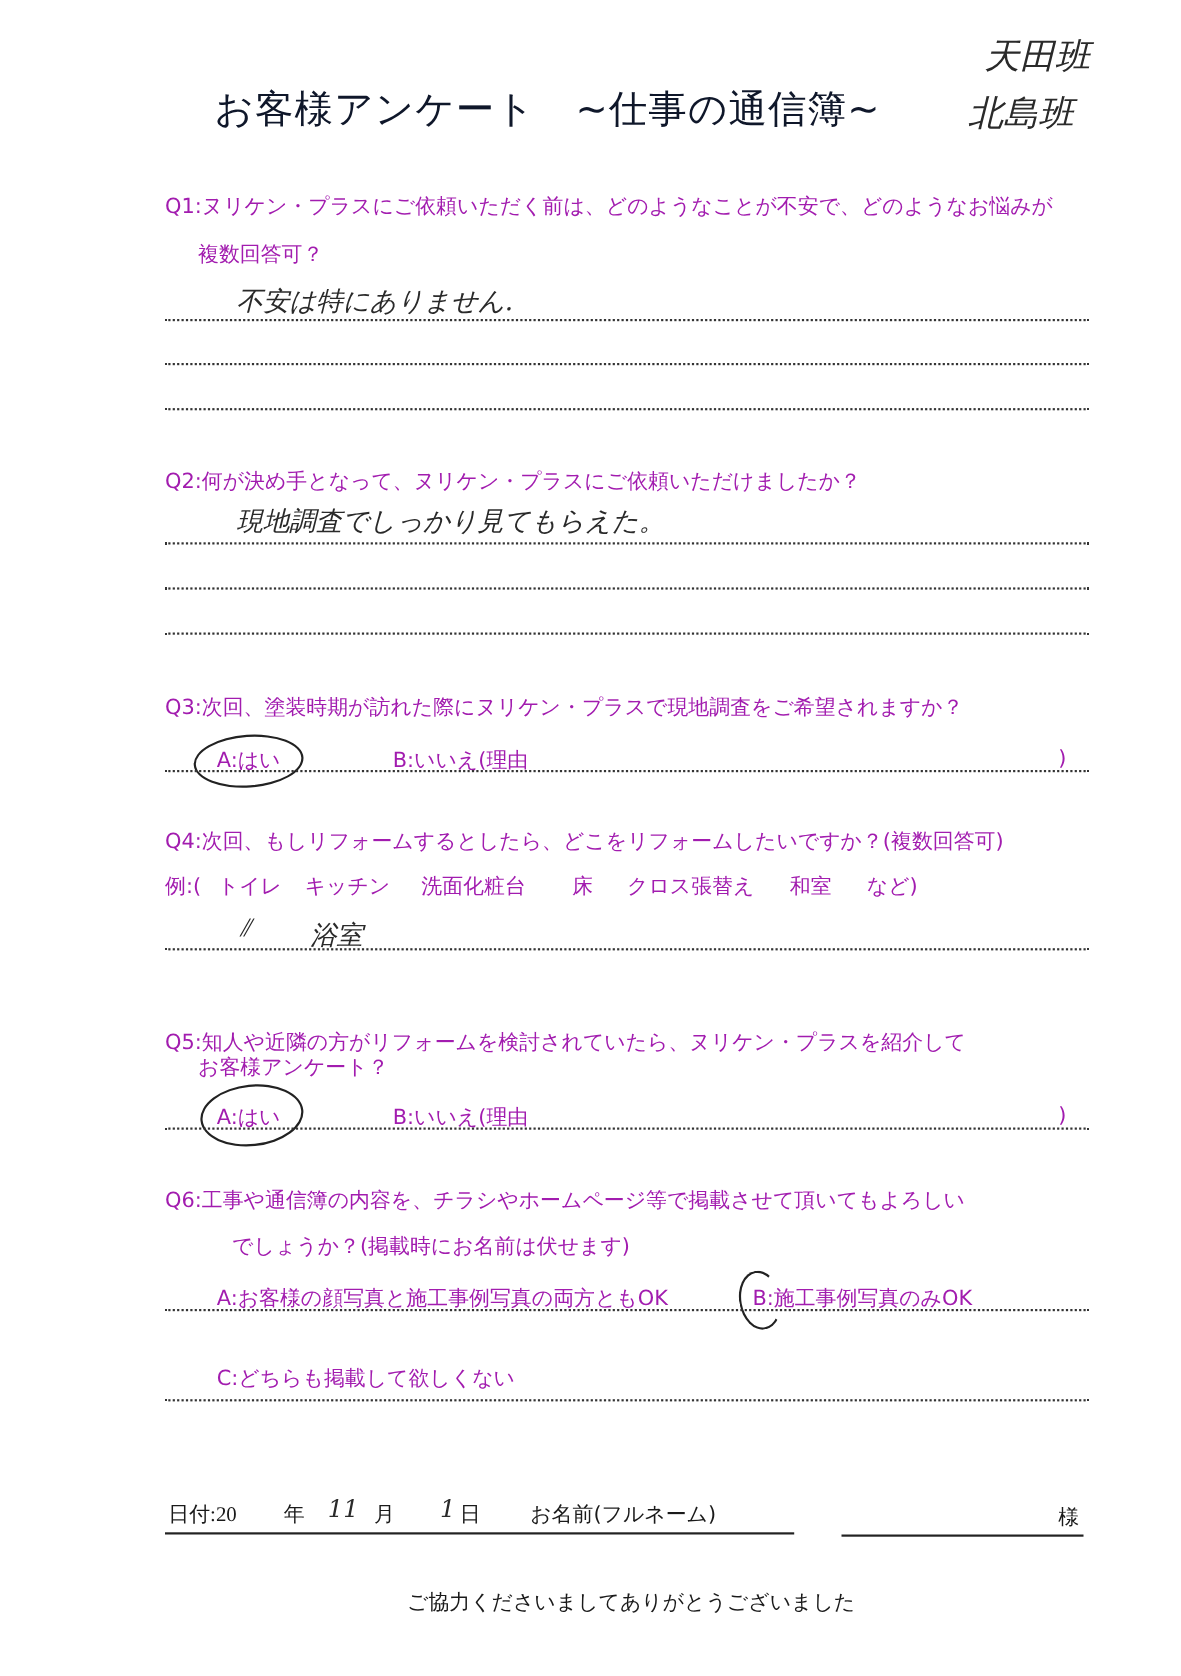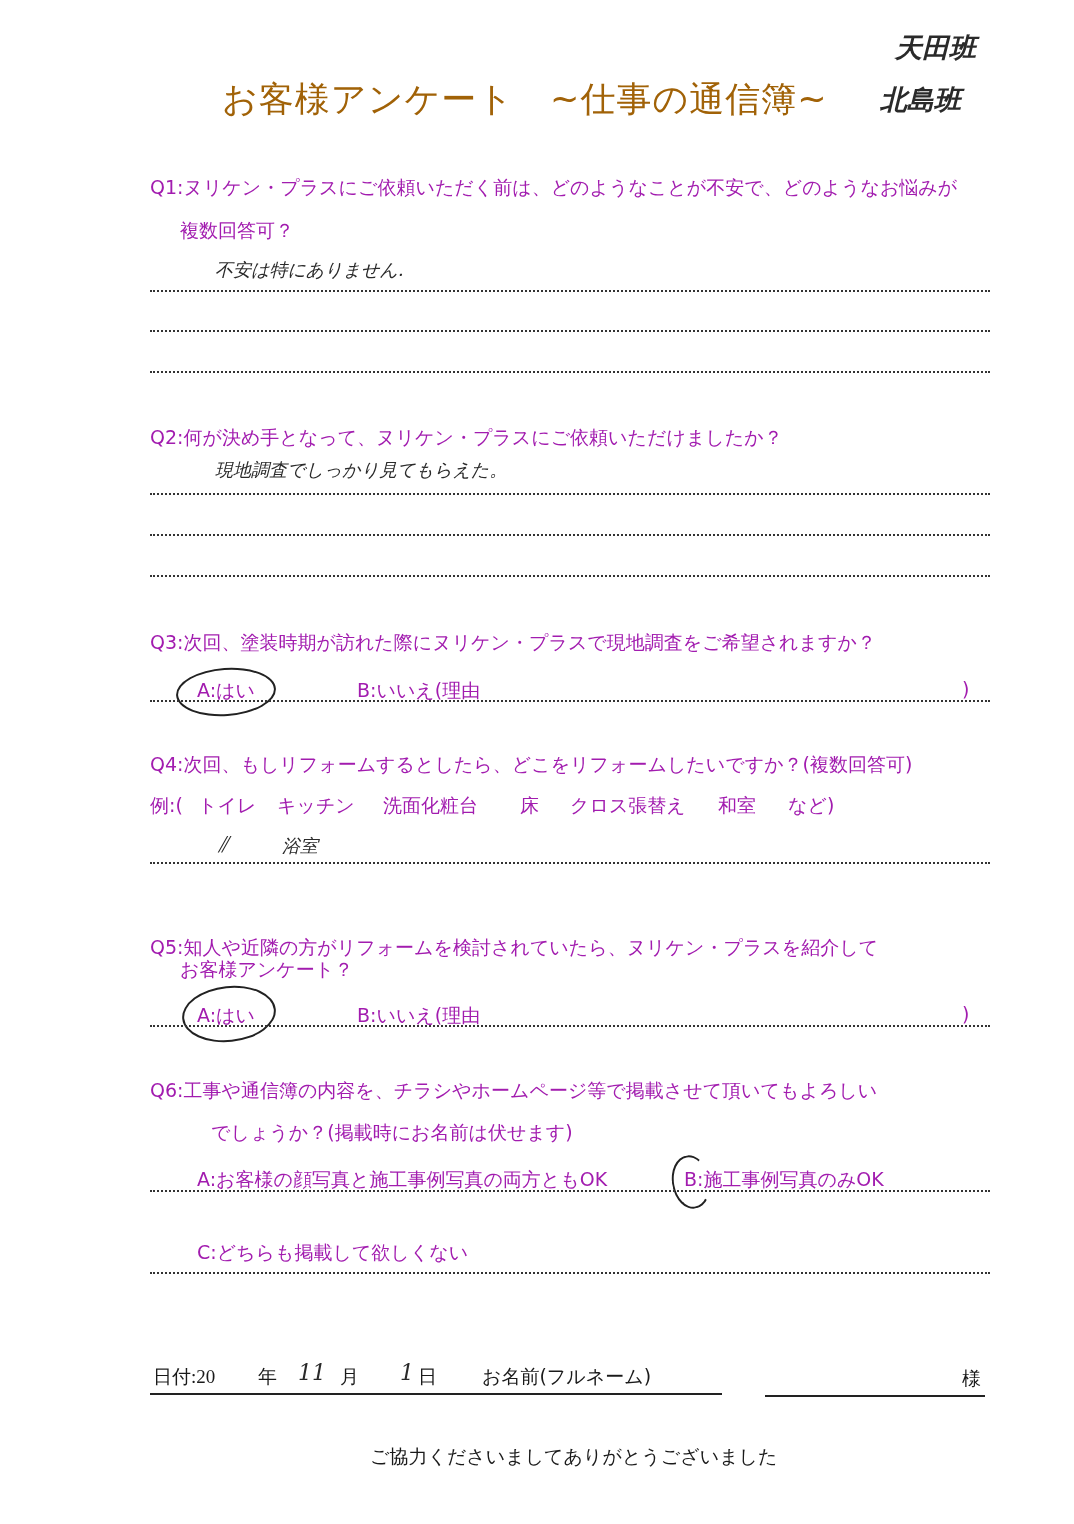--- a/index.html
+++ b/index.html
@@ -1,24 +1,24 @@
 <!DOCTYPE html>
 <html><head>
 <meta charset="utf-8">
 <style>
   html, body { margin:0; padding:0; background:#ffffff; }
   body { width:1074px; height:1524px; position:relative; overflow:hidden;
          font-family:"DejaVu Sans","Liberation Sans",sans-serif; color:#1a1a1a; }
   .abs { position:absolute; white-space:nowrap; }
-  .title { left:195px; top:76px; font-size:35px; letter-spacing:1px; color:#a16207;margin-left:27px; }
+  .title { left:195px; top:76px; font-size:35px; letter-spacing:1px; color:#0f172a; }
   .hw { font-family:"DejaVu Serif","Liberation Serif",serif; color:#2a2a2a; font-style:italic; }
-  .hw-team { font-size:27px;font-weight:bold; }
+  .hw-team { font-size:32px; }
   .q { font-size:19px; color:#a21caf; }
   .dots { position:absolute; left:150px; width:840px; height:0; border-top:2px dotted #333; }
-  .answer { font-size:18px; }
+  .answer { font-size:24px; }
   .circle { position:absolute; border:2px solid #222; border-radius:50%; }
   .solid { position:absolute; height:0; border-top:2px solid #222; }
   .footer-text { font-size:19px; }
 </style>
 </head>
 <body>
 
 <div class="abs title">お客様アンケート　~仕事の通信簿~</div>
 
 <div class="abs hw hw-team" style="left:895px;top:30px;">天田班</div>

